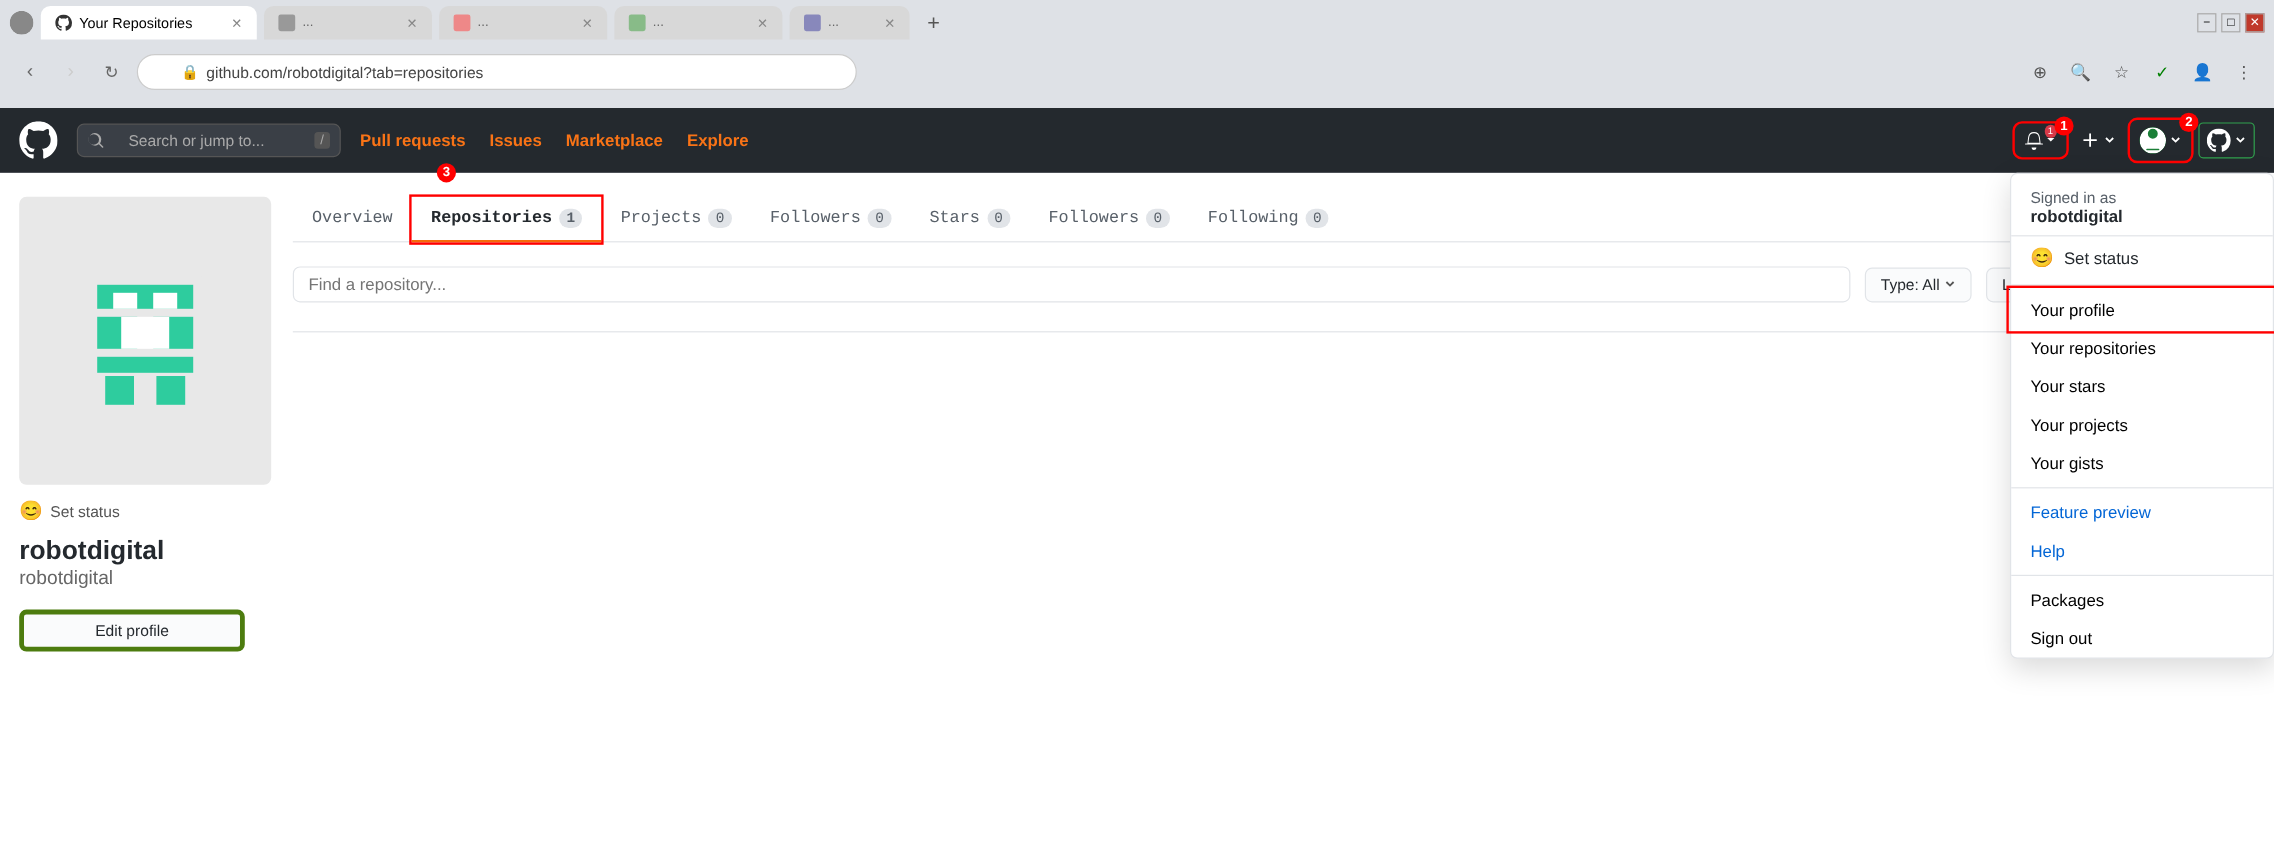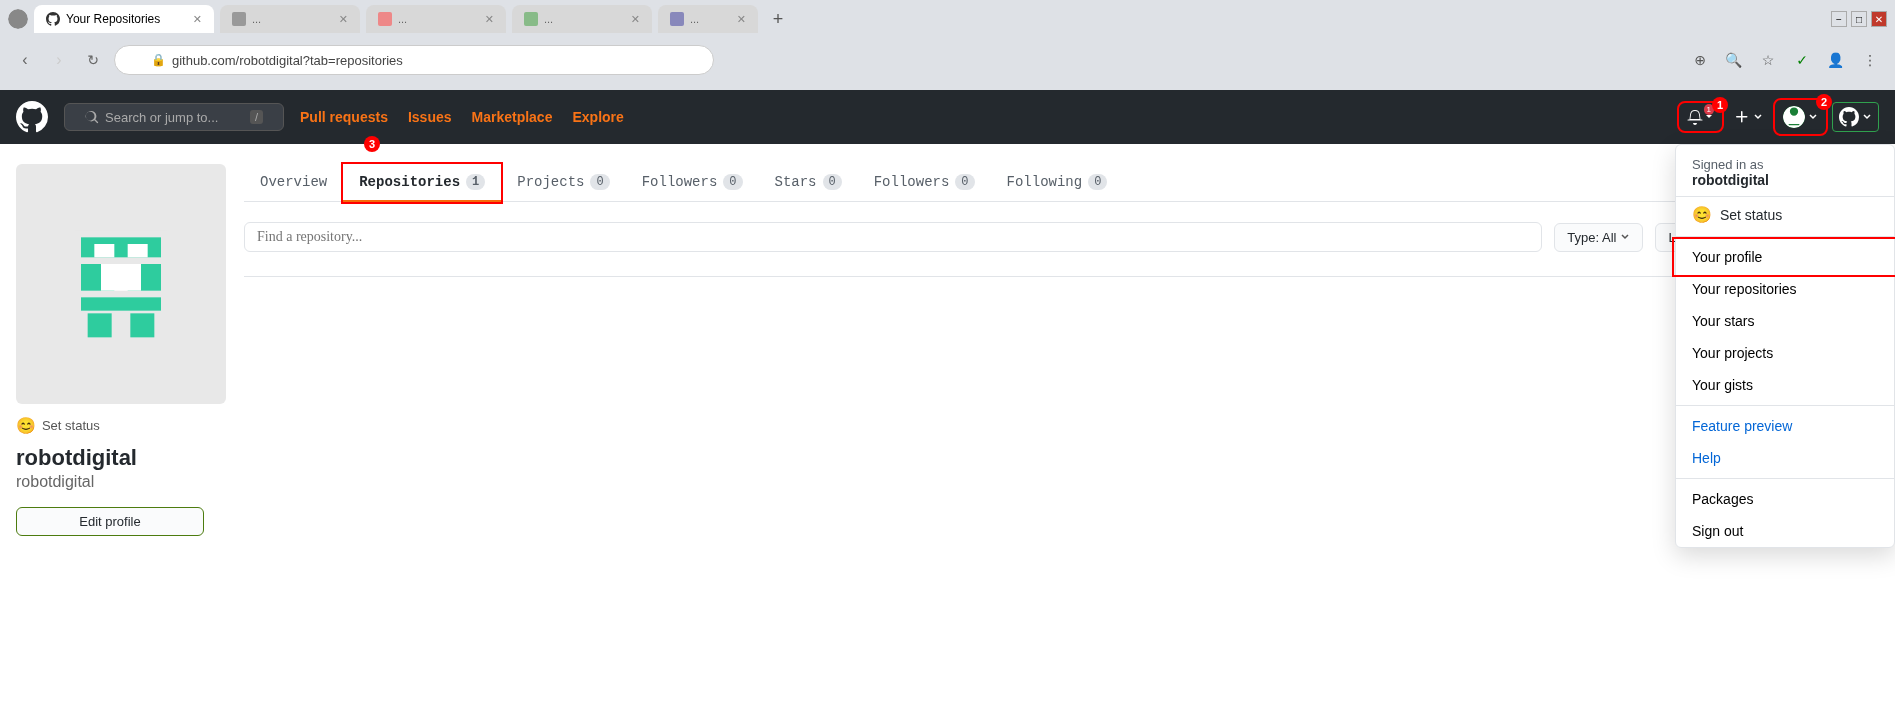--- a/index.html
+++ b/index.html
@@ -80,24 +80,24 @@
     }
     .gh-logo { width: 32px; height: 32px; fill: #fff; flex-shrink: 0; }
     .gh-search {
       background: #3a3f46;
       border: 1px solid #555;
       border-radius: 6px;
       height: 28px;
       width: 220px;
       display: flex;
       align-items: center;
-      padding: 0 20px;
+      padding: 0 8px;
       color: #aaa;
       font-size: 13px;
-      gap: 6px;
+      gap: 20px;
     }
     .gh-search-kbd {
       margin-left: auto;
       background: #555;
       border-radius: 3px;
       padding: 1px 5px;
       font-size: 11px;
       color: #aaa;
     }
     .gh-nav { display: flex; align-items: center; gap: 20px; }
@@ -160,21 +160,21 @@
       margin-bottom: 2px;
     }
     .username-handle {
       font-size: 16px;
       color: #666;
       margin-bottom: 16px;
     }
     .edit-profile-btn {
       width: 100%;
       background: #fafbfc;
-      border: 1px solid #4d7c0f;
+      border: 4px solid #4d7c0f;
       border-radius: 6px;
       padding: 6px 12px;
       font-size: 13px;
       color: #24292e;
       cursor: pointer;
       text-align: center;
     }
 
     
     .content-area {
@@ -222,21 +222,20 @@
       margin-bottom: 16px;
     }
     .repo-search {
       flex: 1;
       border: 1px solid #e1e4e8;
       border-radius: 6px;
       padding: 6px 12px;
       font-size: 14px;
       color: #586069;
       background: #fff;
-      font-family: Liberation Serif, serif;
     }
     .repo-filter-btn {
       background: #fafbfc;
       border: 1px solid #e1e4e8;
       border-radius: 6px;
       padding: 6px 12px;
       font-size: 13px;
       color: #24292e;
       cursor: pointer;
       display: flex;

